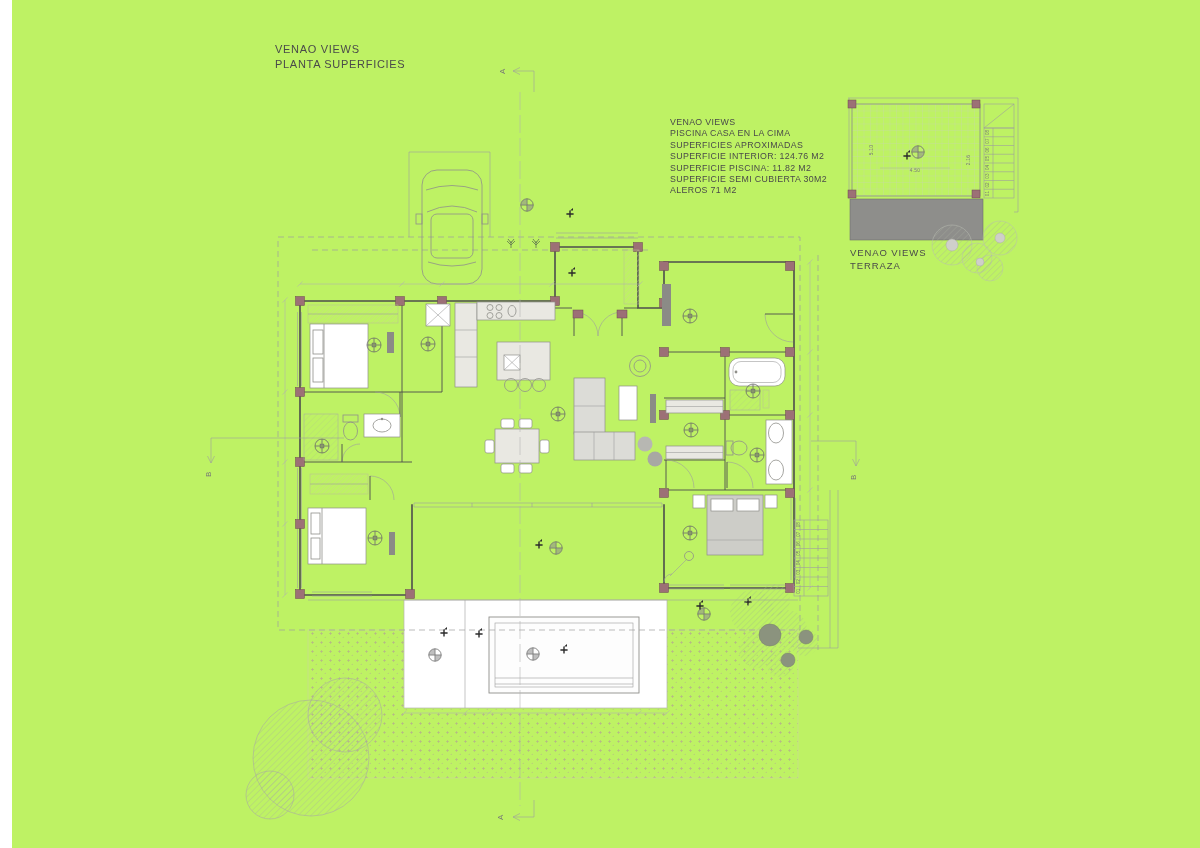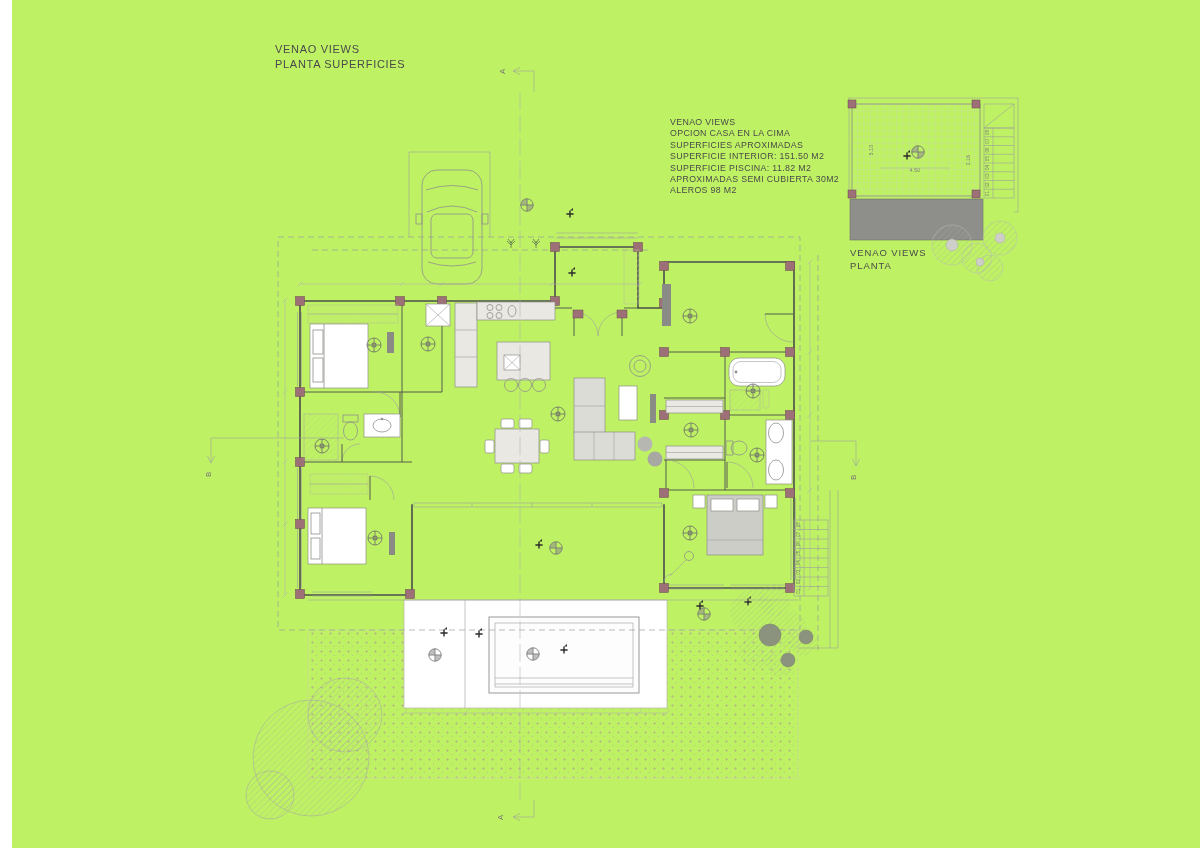--- a/index.html
+++ b/index.html
@@ -463,26 +463,26 @@
   </g>
 </svg>
 
   <div class="txt title-block">
     <div>VENAO VIEWS</div>
     <div>PLANTA SUPERFICIES</div>
   </div>
 
   <div class="txt info-block">
     <div>VENAO VIEWS</div>
-    <div>OPCION CASA EN LA CIMA</div>
+    <div>PISCINA CASA EN LA CIMA</div>
     <div>SUPERFICIES APROXIMADAS</div>
-    <div>SUPERFICIE INTERIOR: 151.50 M2</div>
+    <div>SUPERFICIE INTERIOR: 124.76 M2</div>
     <div>SUPERFICIE PISCINA: 11.82 M2</div>
-    <div>APROXIMADAS SEMI CUBIERTA 30M2</div>
-    <div>ALEROS 98 M2</div>
+    <div>SUPERFICIE SEMI CUBIERTA 30M2</div>
+    <div>ALEROS 71 M2</div>
   </div>
 
   <div class="txt inset-label">
     <div>VENAO VIEWS</div>
-    <div>PLANTA</div>
+    <div>TERRAZA</div>
   </div>
 
 </div>
 
 </body></html>

